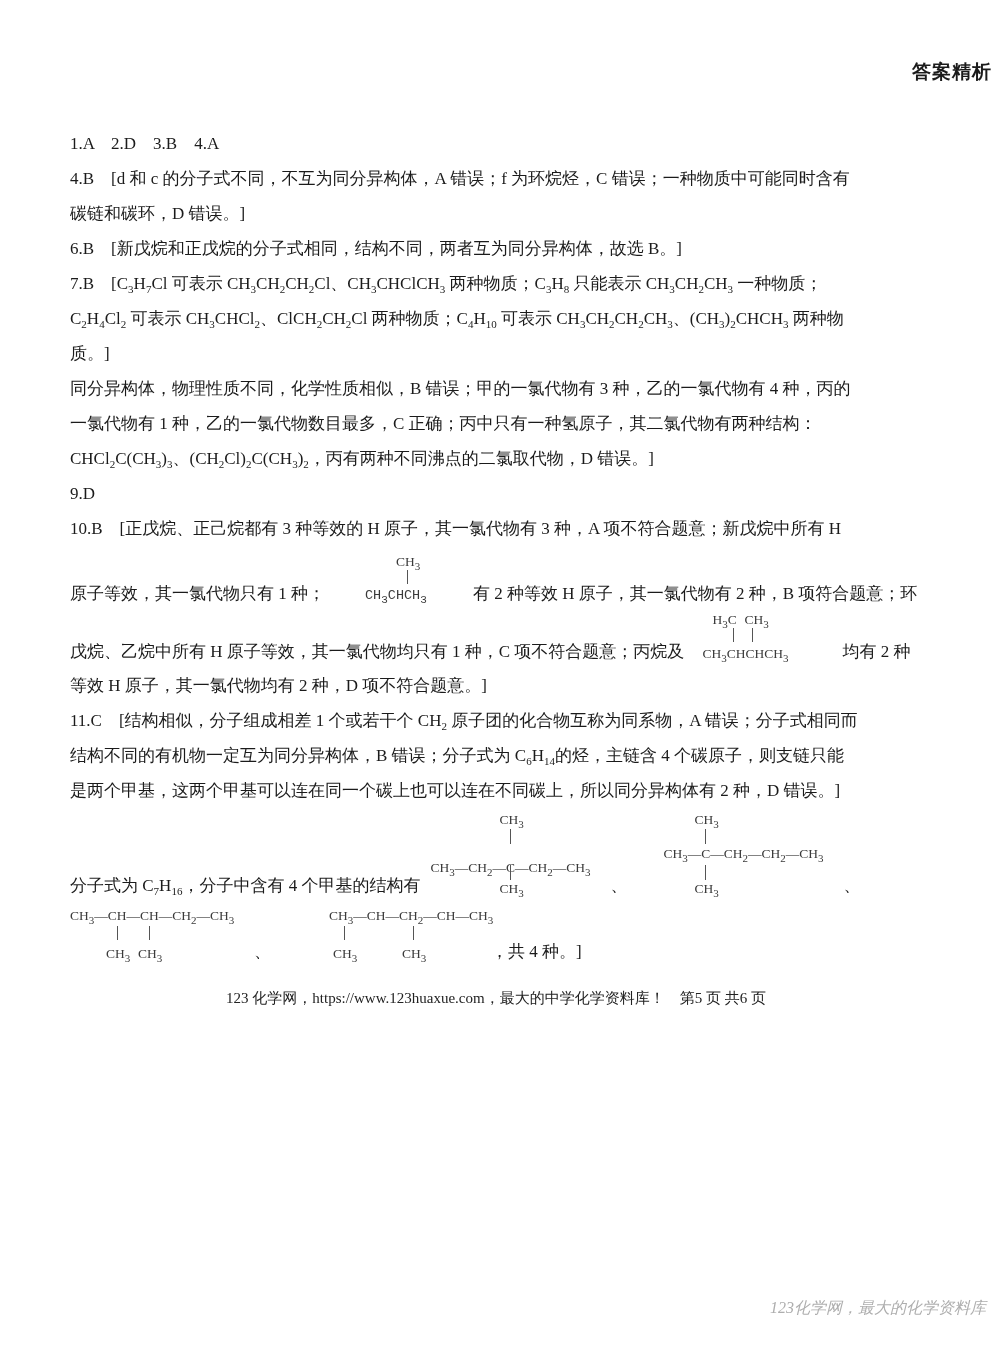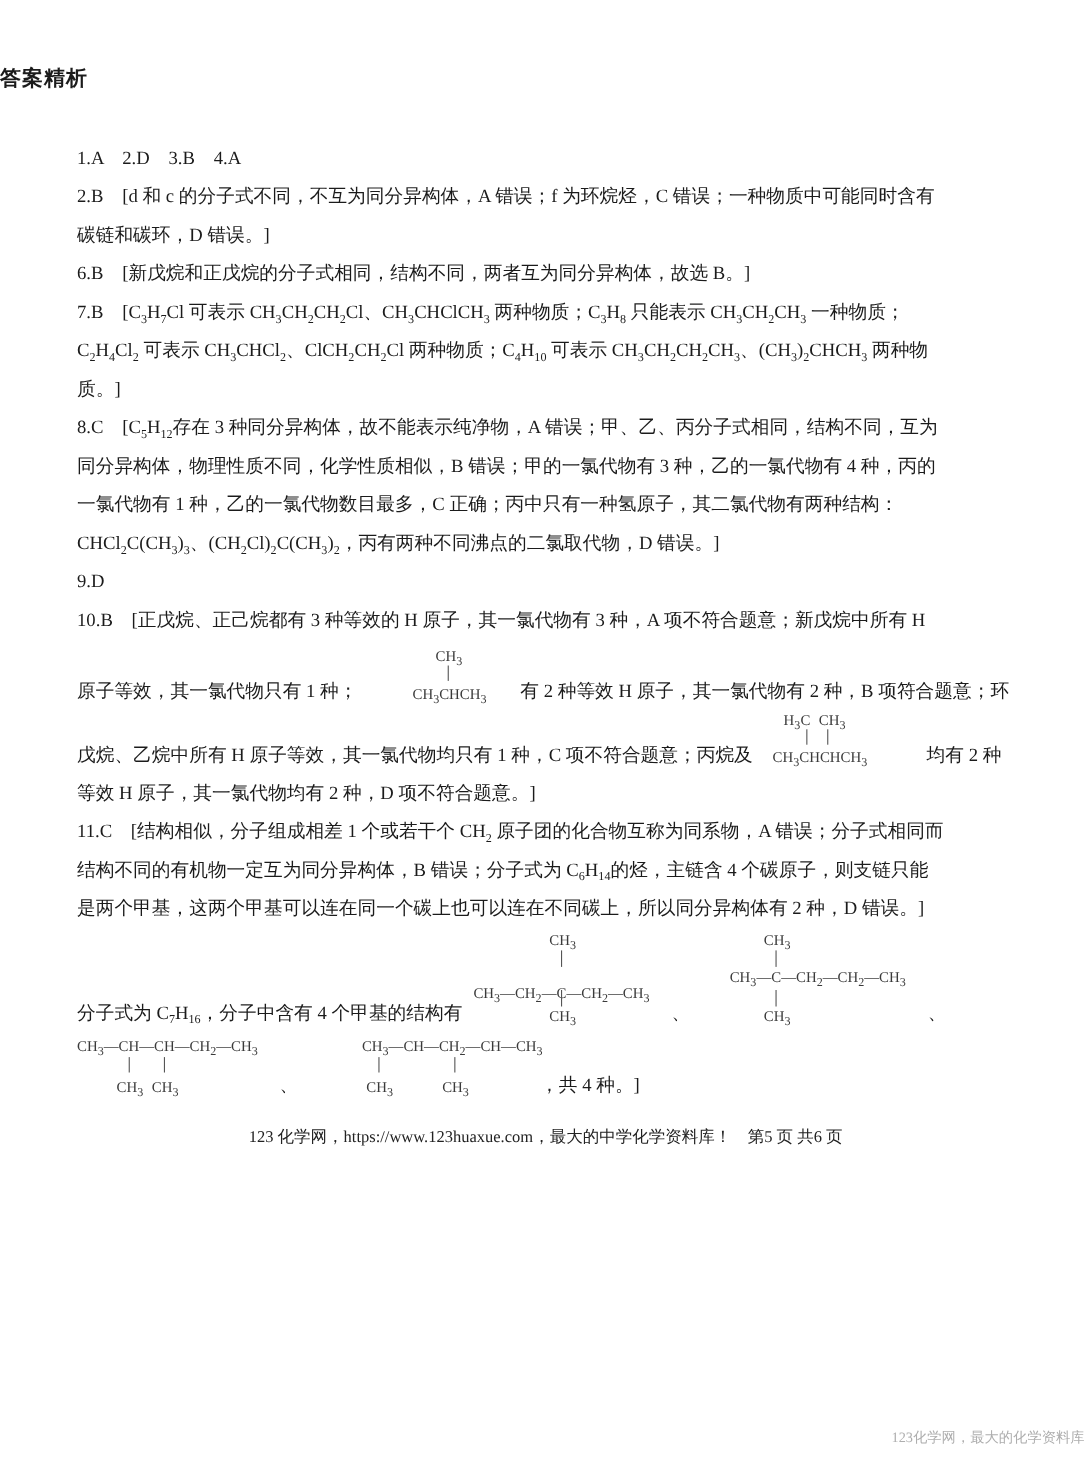--- a/index.html
+++ b/index.html
@@ -2,21 +2,21 @@
 <html><head>
 <meta charset="utf-8">
 <style>
   html,body { margin:0; padding:0; background:#ffffff; }
   .page {
     position:relative; width:992px; height:1347px; background:#ffffff;
     font-family:"Liberation Serif","DejaVu Serif",serif;
     color:#1b1b1b; overflow:hidden;
   }
   .title {
-    padding-top:58px; text-align:left;
+    padding-top:58px; text-align:right;
     font-size:19px; font-weight:bold; letter-spacing:1px; line-height:28px;
   }
   .content { padding:40px 64px 0 70px; }
   .line {
     font-size:17px; line-height:35px; white-space:pre-wrap;
     text-align:left;
   }
   sub { font-size:11px; line-height:0; }
   i { font-style:italic; }
 
@@ -31,21 +31,21 @@
   .endtxt { line-height:24px; margin-left:22px; flex-shrink:0; white-space:pre;margin-top:26px; }
 
   
   .struct { position:relative; display:inline-block; font-size:13.5px; color:#3a3a3a; flex-shrink:0; }
   .struct .abs { position:absolute; white-space:nowrap; line-height:16px; }
   .vbar { position:absolute; width:1px; background:#555; }
 
   .s-iso { width:96px; height:52px; margin:0 12px 0 40px; }
   .s-iso .t  { left:31px; top:0; }
   .s-iso .b1 { left:42px; top:16px; height:14px; }
-  .s-iso .c  { left:10px;  top:34px; }
+  .s-iso .c  { left:0;  top:34px;font-family:Liberation Mono, monospace; }
 
   .s-db { width:126px; height:52px; margin:0 14px 0 18px; }
   .s-db .tl { left:10px; top:0; }
   .s-db .tr { left:42px; top:0; }
   .s-db .b1 { left:31px; top:16px; height:14px; }
   .s-db .b2 { left:50px; top:16px; height:14px; }
   .s-db .c  { left:0;    top:34px; }
 
   .s-a, .s-b { width:168px; height:86px; margin-left:10px; }
   .s-a .t  { left:69px; top:0; }
@@ -72,43 +72,42 @@
   .s-d .b2 { left:116px; top:18px; height:14px; }
   .s-d .bl { left:36px;  top:38px; }
   .s-d .br { left:105px; top:38px; }
 
   .footer {
     position:absolute; left:0; right:0; top:1258; text-align:center;
     font-size:15px; color:#222; white-space:pre;margin-top:25px;
   }
   .watermark {
     position:absolute; top:1298px; right:6px;
-    font-size:13px; color:#aeaeae; white-space:pre;
+    font-size:16px; color:#aeaeae; white-space:pre;font-style:italic;
   }
 </style>
 </head>
 <body>
 
 <div class="page">
 
   <div class="title">答案精析</div>
 
   <div class="content">
     <div class="line">1.A　2.D　3.B　4.A</div>
 
-    <div class="line">2.B　[d 和 c 的分子式不同，不互为同分异构体，A 错误；f 为环烷烃，C 错误；一种物质中可能同时含有</div>
+    <div class="line">4.B　[d 和 c 的分子式不同，不互为同分异构体，A 错误；f 为环烷烃，C 错误；一种物质中可能同时含有</div>
     <div class="line">碳链和碳环，D 错误。]</div>
 
     <div class="line">6.B　[新戊烷和正戊烷的分子式相同，结构不同，两者互为同分异构体，故选 B。]</div>
 
     <div class="line">7.B　[C<sub>3</sub>H<sub>7</sub>Cl 可表示 CH<sub>3</sub>CH<sub>2</sub>CH<sub>2</sub>Cl、CH<sub>3</sub>CHClCH<sub>3</sub> 两种物质；C<sub>3</sub>H<sub>8</sub> 只能表示 CH<sub>3</sub>CH<sub>2</sub>CH<sub>3</sub> 一种物质；</div>
     <div class="line">C<sub>2</sub>H<sub>4</sub>Cl<sub>2</sub> 可表示 CH<sub>3</sub>CHCl<sub>2</sub>、ClCH<sub>2</sub>CH<sub>2</sub>Cl 两种物质；C<sub>4</sub>H<sub>10</sub> 可表示 CH<sub>3</sub>CH<sub>2</sub>CH<sub>2</sub>CH<sub>3</sub>、(CH<sub>3</sub>)<sub>2</sub>CHCH<sub>3</sub> 两种物</div>
     <div class="line">质。]</div>
 
-    <div class="line">8.C　[C<sub>5</sub>H<sub>12</sub>存在 3 种同分异构体，故不能表示纯净物，A 错误；甲、乙、丙分子式相同，结构不同，互为</div>
     <div class="line">同分异构体，物理性质不同，化学性质相似，B 错误；甲的一氯代物有 3 种，乙的一氯代物有 4 种，丙的</div>
     <div class="line">一氯代物有 1 种，乙的一氯代物数目最多，C 正确；丙中只有一种氢原子，其二氯代物有两种结构：</div>
     <div class="line">CHCl<sub>2</sub>C(CH<sub>3</sub>)<sub>3</sub>、(CH<sub>2</sub>Cl)<sub>2</sub>C(CH<sub>3</sub>)<sub>2</sub>，丙有两种不同沸点的二氯取代物，D 错误。]</div>
 
     <div class="line">9.D</div>
 
     <div class="line">10.B　[正戊烷、正己烷都有 3 种等效的 H 原子，其一氯代物有 3 种，A 项不符合题意；新戊烷中所有 H</div>
 
     <div class="line flexline rowA">
       <span class="txt">原子等效，其一氯代物只有 1 种；</span>

